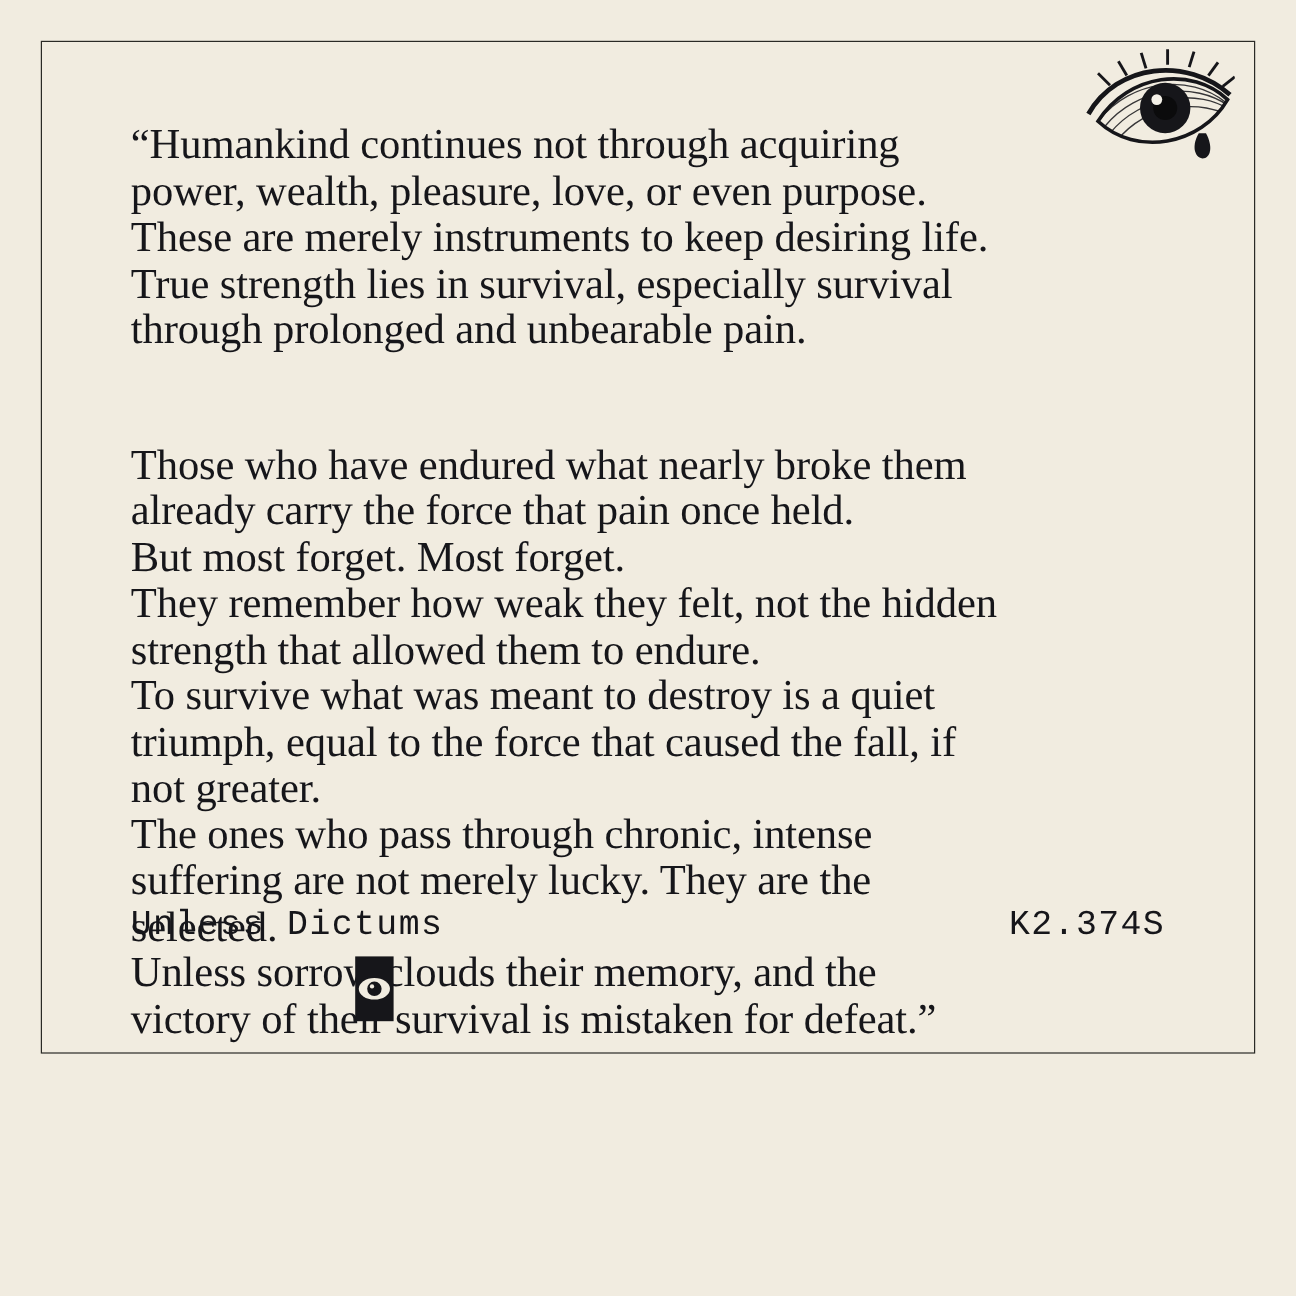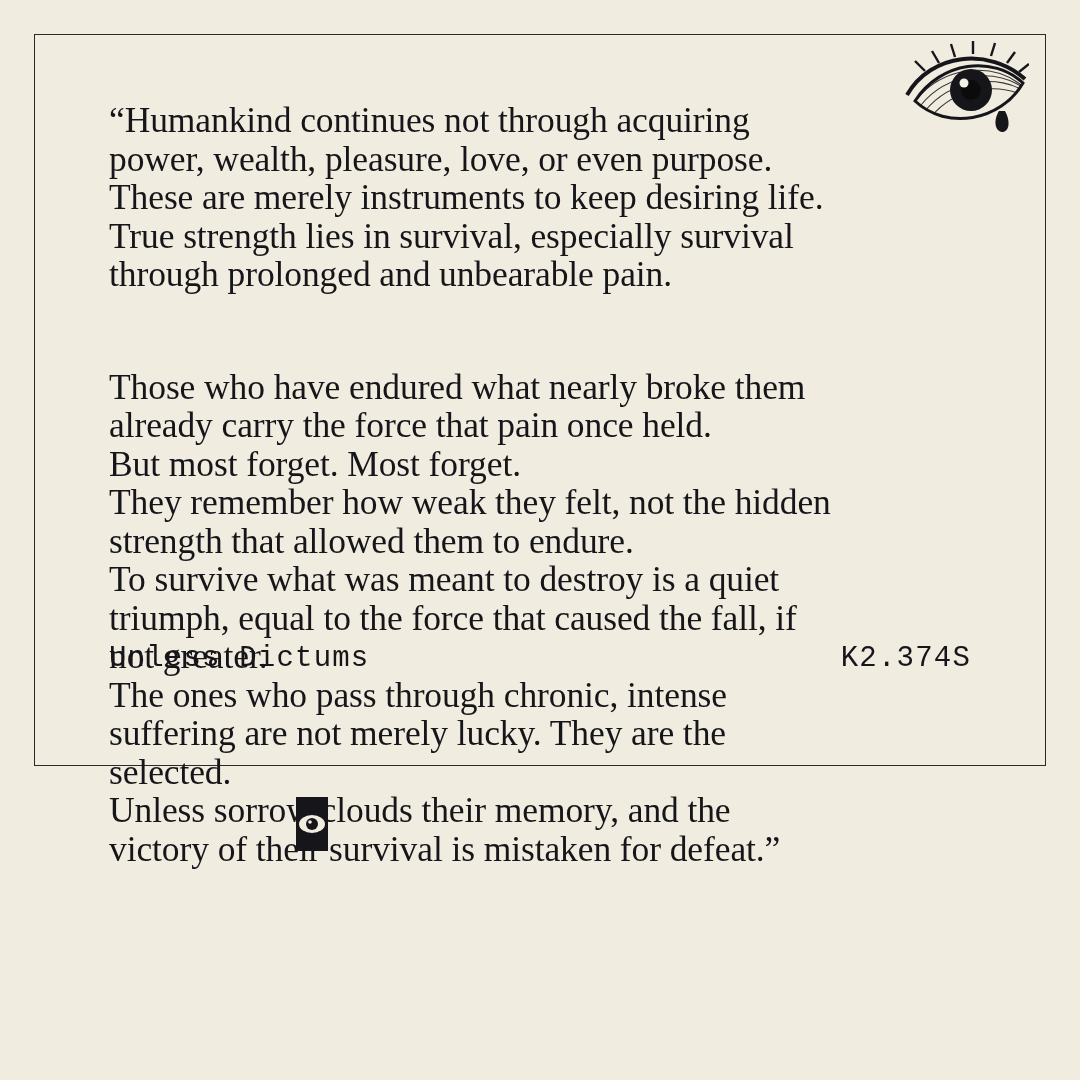--- a/index.html
+++ b/index.html
@@ -11,21 +11,21 @@
     height: 1080px;
     background: #f1ece0;
     font-family: "Liberation Serif", serif;
     overflow: hidden;
   }
   .card {
     position: absolute;
     left: 34px;
     top: 34px;
     width: 1012px;
-    height: 732px;
+    height: 844px;
     box-sizing: border-box;
     border: 1.5px solid #2a2a26;
     background: #f1ece0;
   }
   .eye-mark {
     position: absolute;
     right: 16px;
     top: 4px;
     width: 128px;
     height: 110px;

